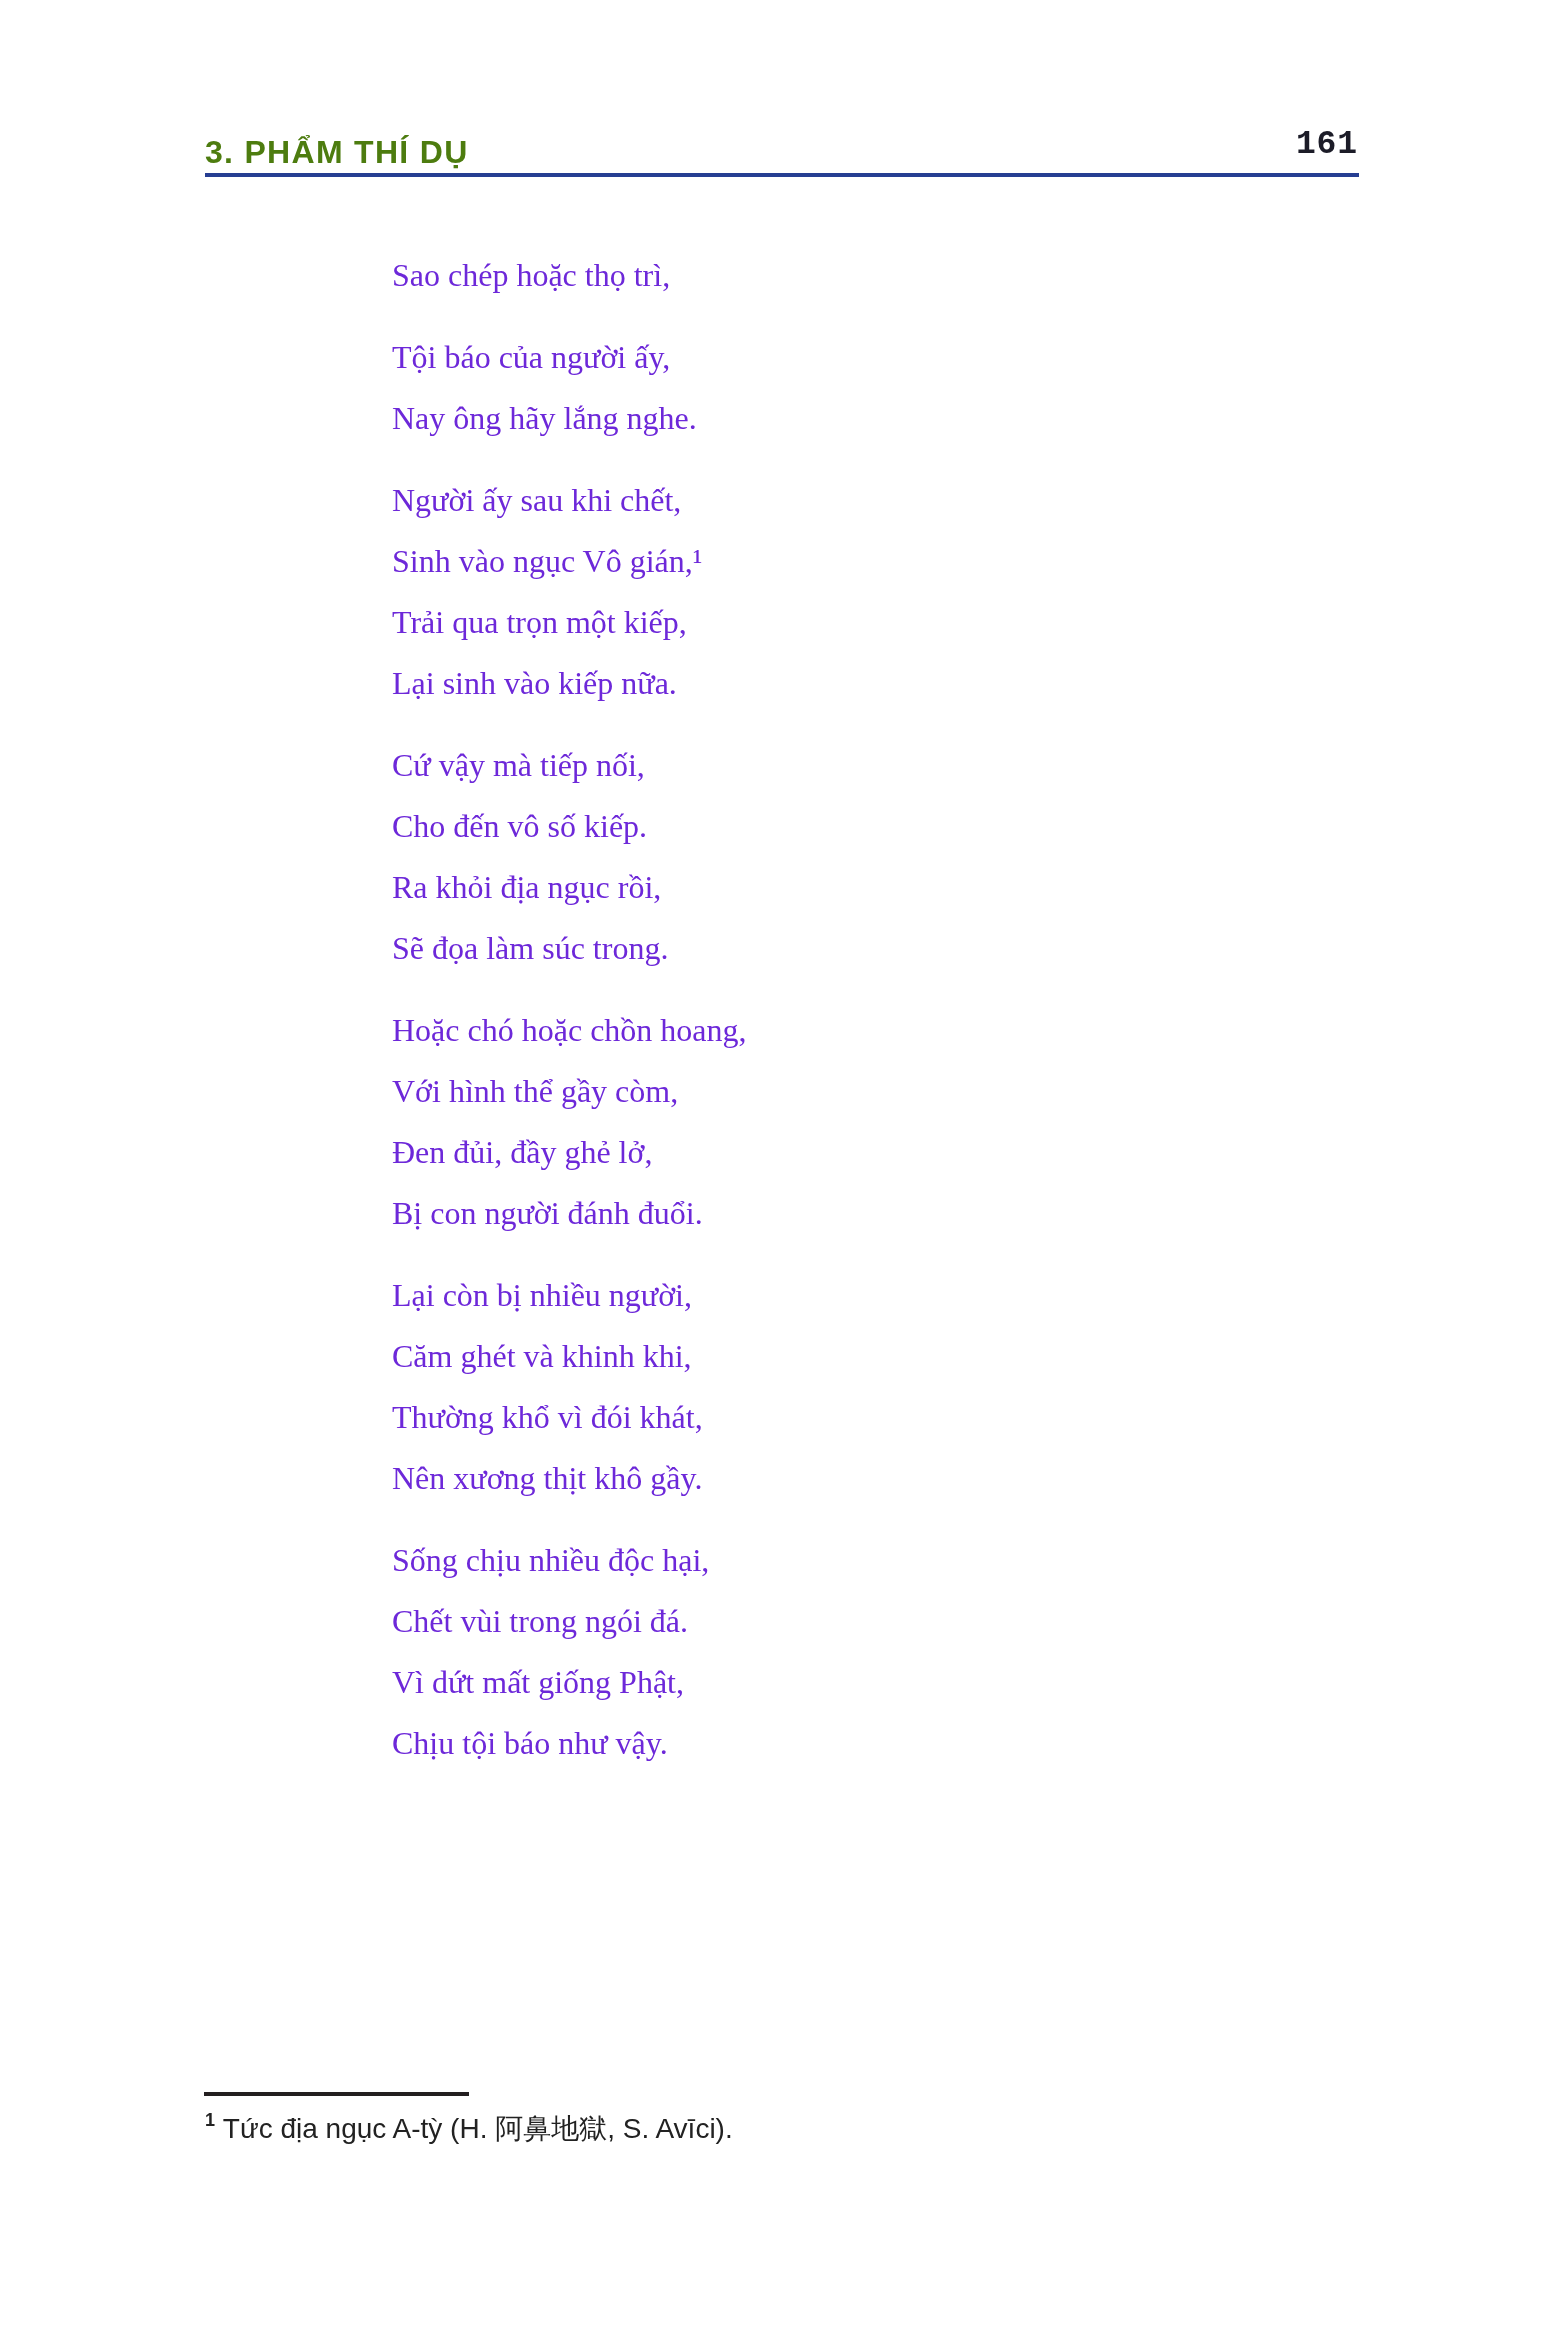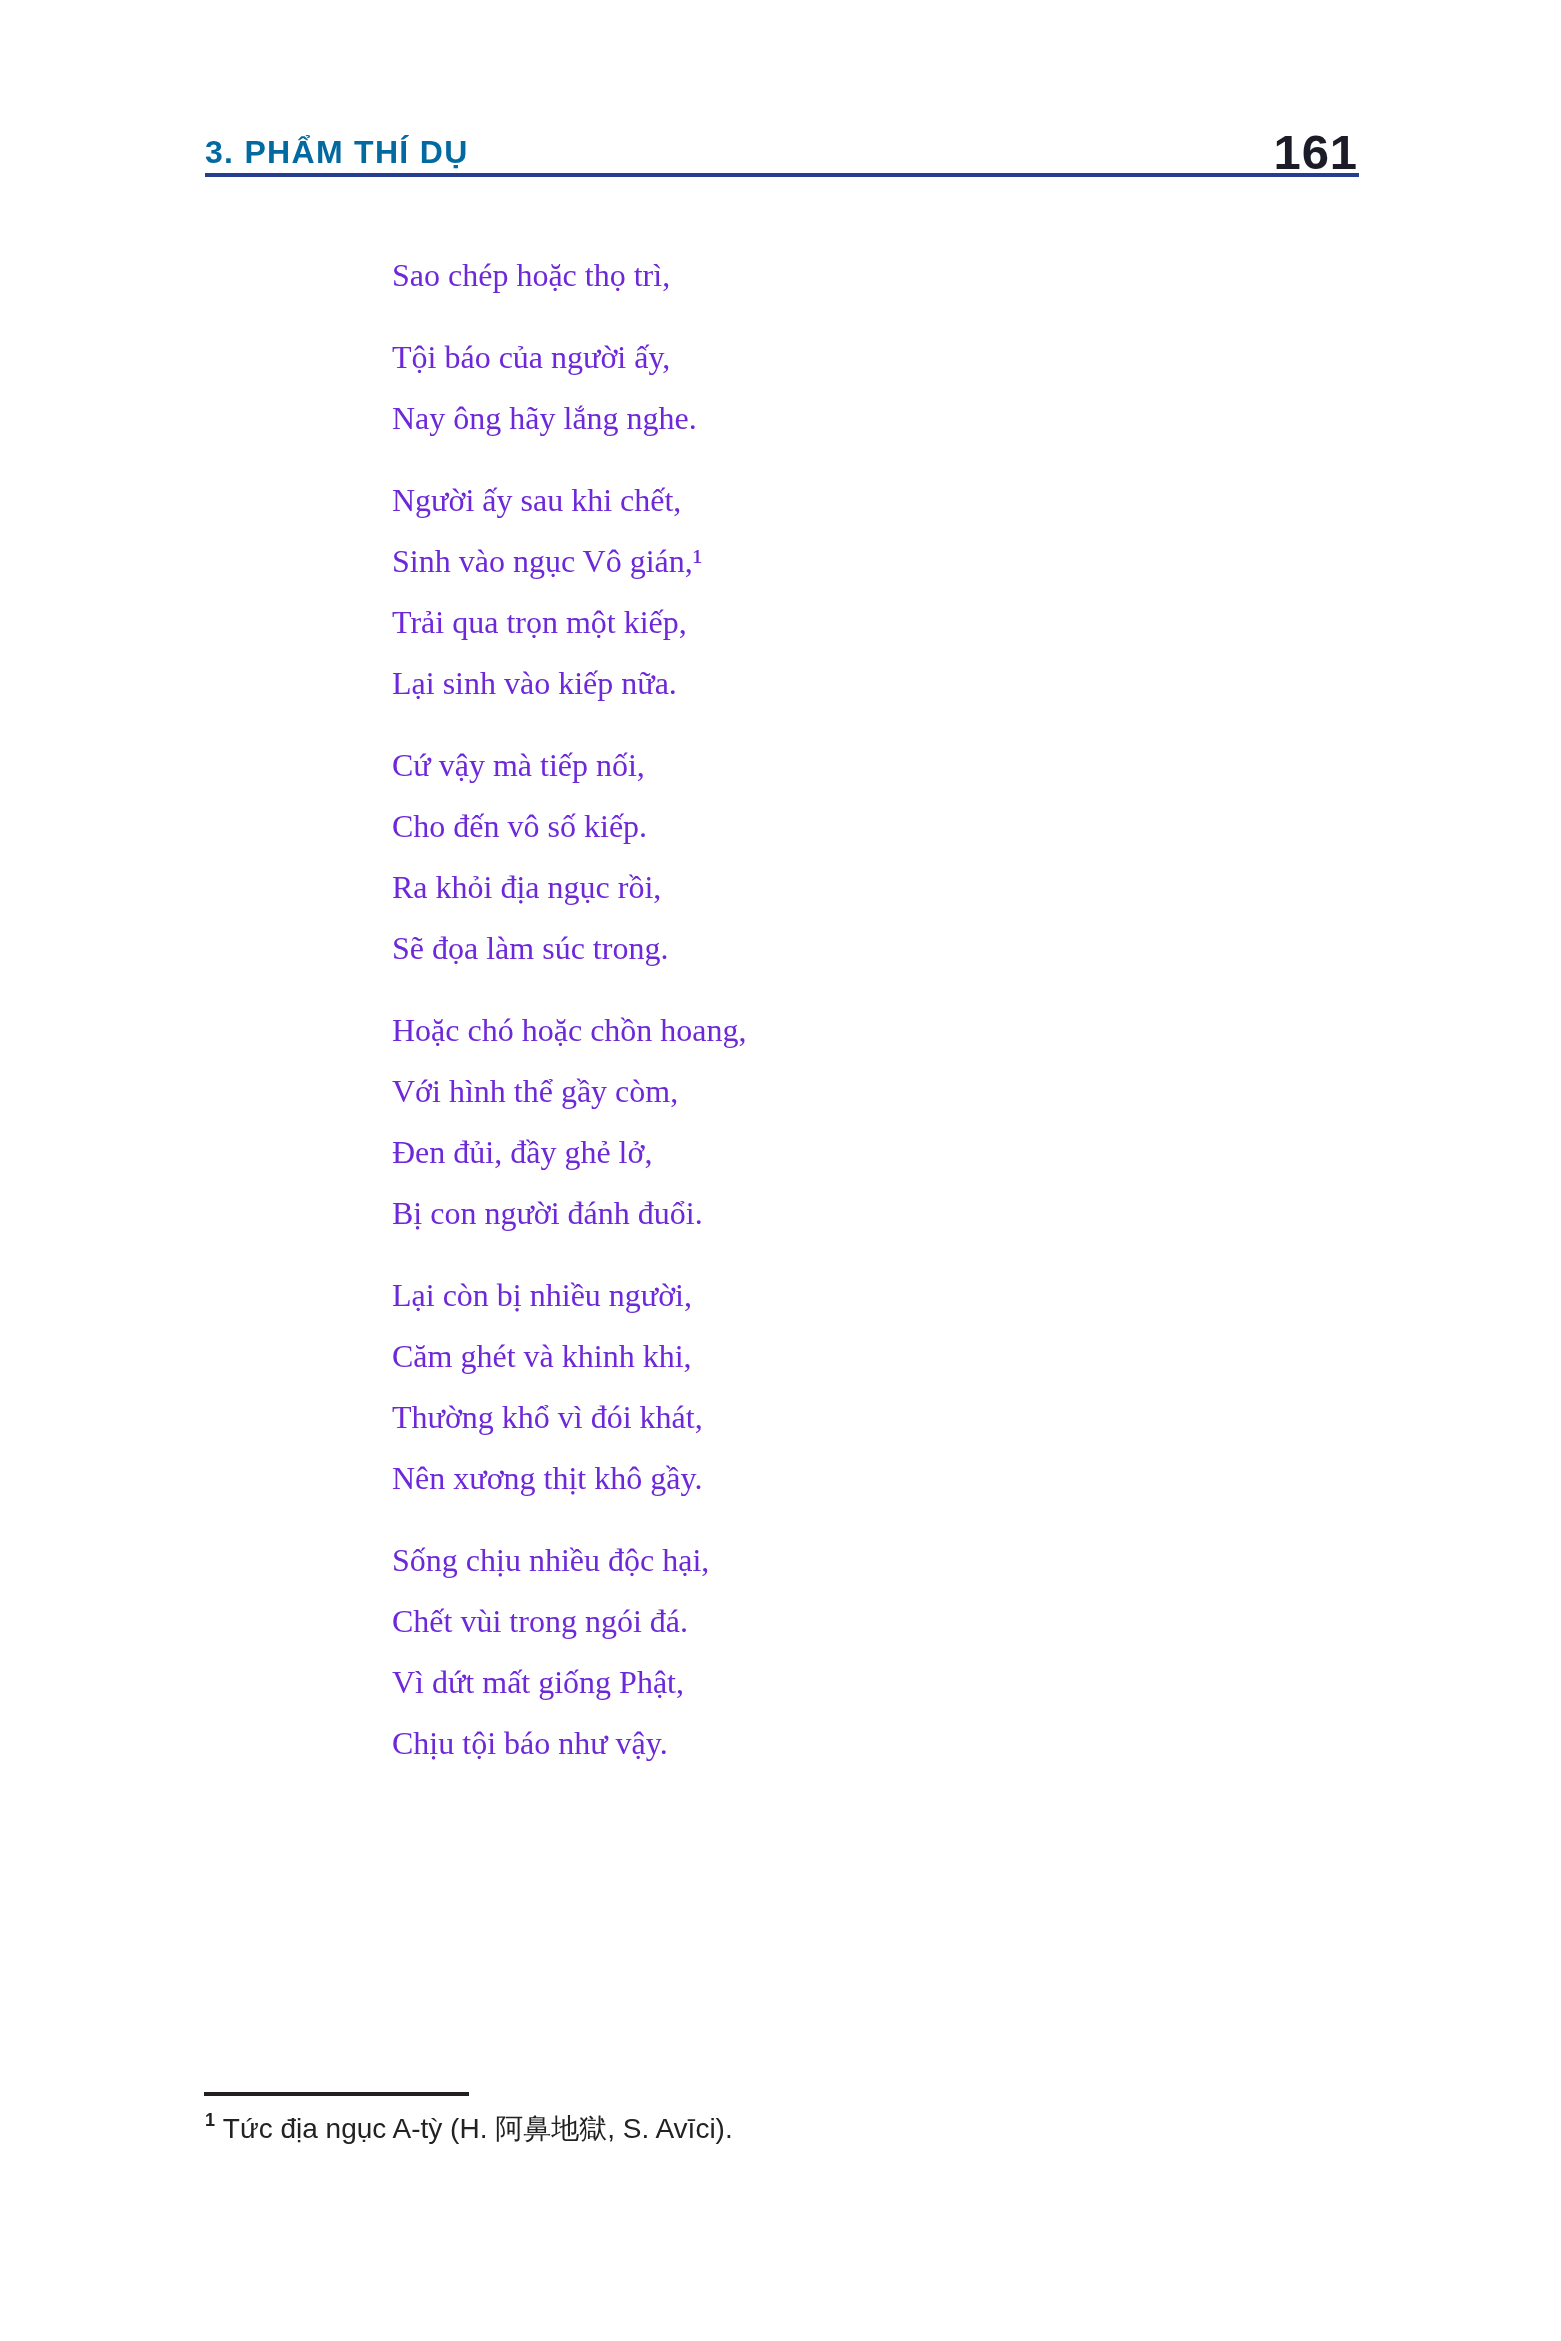--- a/index.html
+++ b/index.html
@@ -15,30 +15,30 @@
   
   .chapter-title {
     position: absolute;
     left: 205px;
     top: 136px;
     font-family: "Liberation Sans", sans-serif;
     font-weight: 700;
     font-size: 32px;
     line-height: 1;
     letter-spacing: 1.3px;
-    color: #0369a1;
+    color: #4d7c0f;
     white-space: pre;
   }
   .page-number {
     position: absolute;
     right: 203px;
     top: 128px;
-    font-family: Liberation Sans, sans-serif;
+    font-family: Liberation Mono, monospace;
     font-weight: 700;
-    font-size: 49px;
+    font-size: 33px;
     line-height: 1;
     letter-spacing: 0.9px;
     color: #1c1c28;
   }
   .header-rule {
     position: absolute;
     left: 205px;
     top: 173px;
     width: 1154px;
     height: 4.3px;

